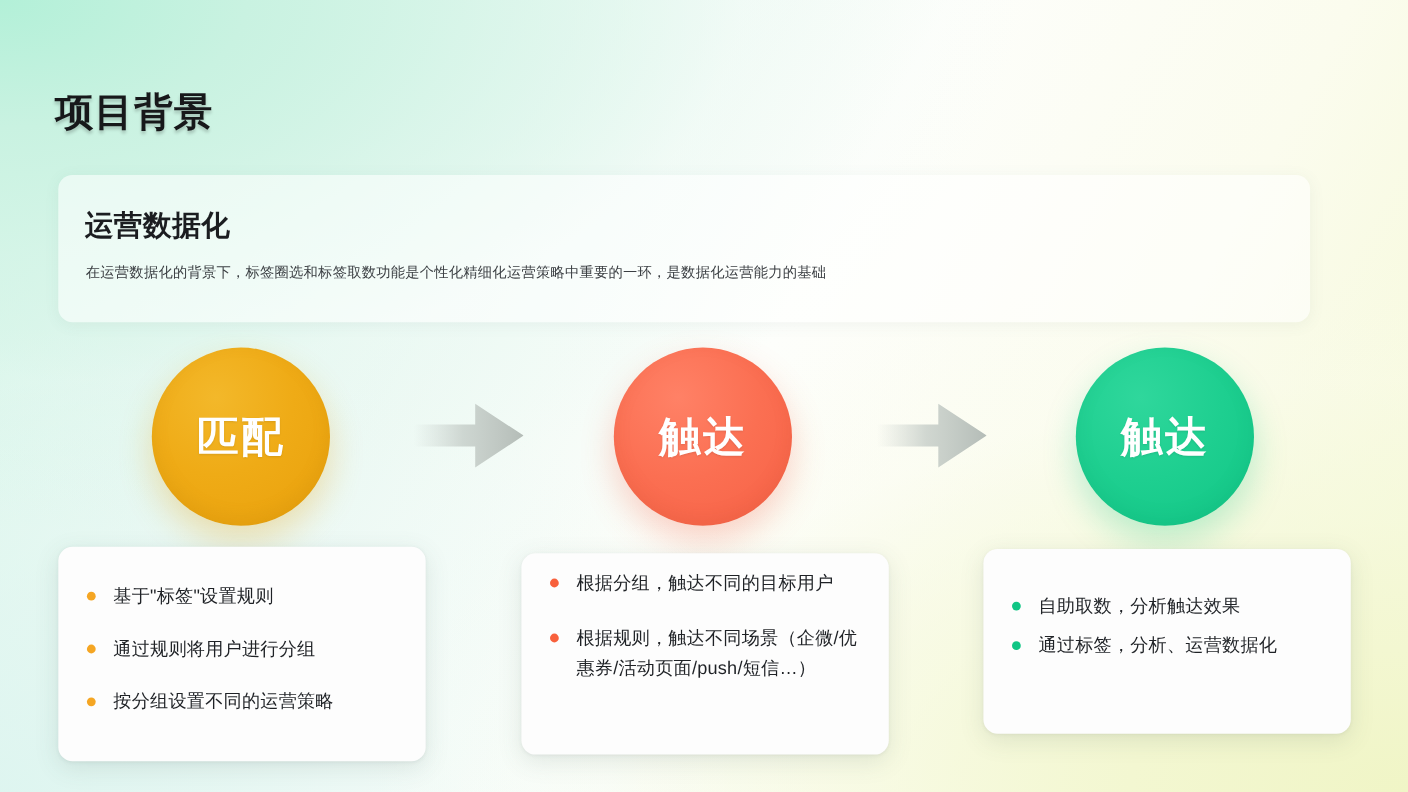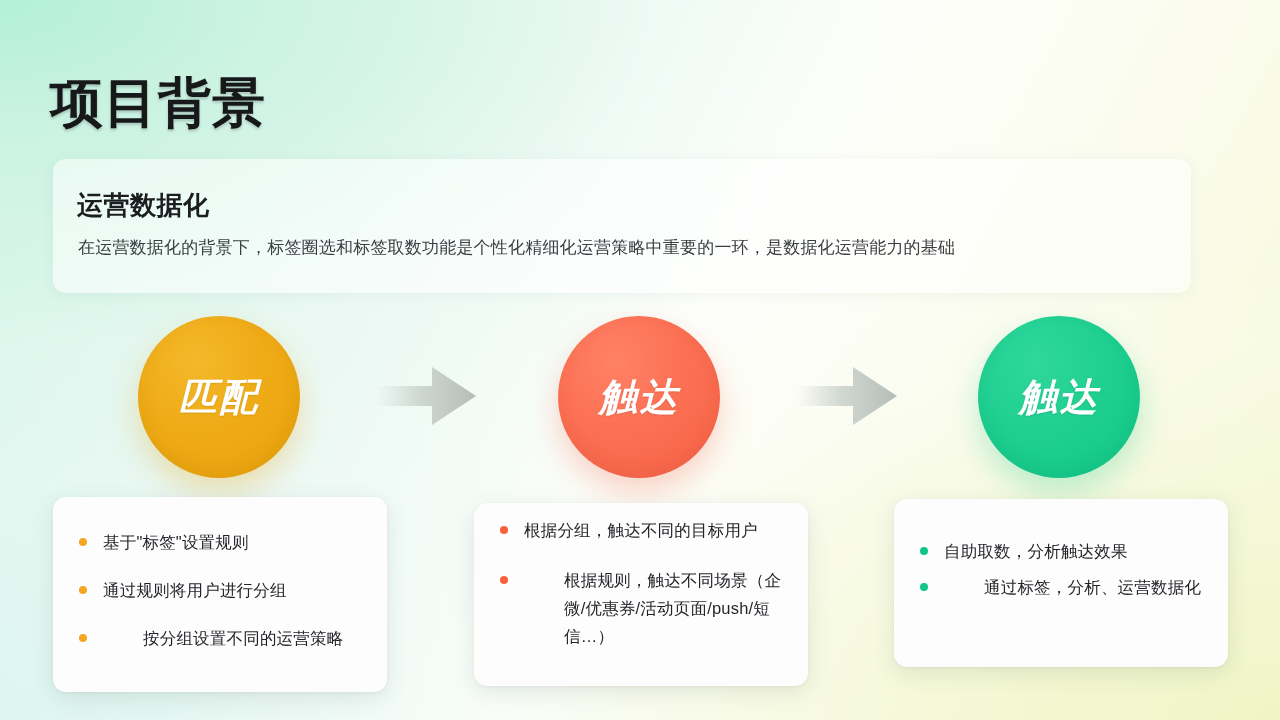--- a/index.html
+++ b/index.html
@@ -30,47 +30,47 @@
     white-space:nowrap;
   }
   .header-rule {
     position:absolute; left:48px; top:47px; width:1179px; height:1px;
     background:linear-gradient(90deg,#8e9596 0%, #a9afb0 55%, #c8cdcd 100%);
   }
 
   
   .page-title {
     position:absolute; left:50px; top:73px;
-    font-size:53px; line-height:60px; font-weight:900; color:#17181a;
+    font-size:35px; line-height:60px; font-weight:900; color:#17181a;
     letter-spacing:1px;
     text-shadow:0 2px 3px rgba(0,0,0,0.20);
     text-align:center;
   }
 
   
   .intro-card {
     position:absolute; left:53px; top:159px; width:1138px; height:134px;
     background:rgba(255,255,255,0.56);
     border-radius:13px;
     box-shadow:0 2px 14px rgba(90,120,110,0.07);
   }
   .intro-heading {
     position:absolute; left:24px; top:29px;
     font-size:26px; font-weight:800; color:#1b1d20; letter-spacing:0.5px;
   }
   .intro-body {
     position:absolute; left:25px; top:76px; right:24px;
-    font-size:17px; line-height:26px; color:#3a3e42; letter-spacing:0.2px;
+    font-size:13px; line-height:26px; color:#3a3e42; letter-spacing:0.2px;
   }
 
   
   .circle {
     position:absolute; width:162px; height:162px; border-radius:50%;
     display:flex; align-items:center; justify-content:center;
-    color:#fff; font-size:38px; font-weight:800; letter-spacing:2px;font-style:italic;
+    color:#fff; font-size:38px; font-weight:800; letter-spacing:2px;
   }
   .circle .c-label { text-shadow:0 1px 2px rgba(0,0,0,0.10); }
   .circle.c1 {
     left:138px; top:316px;
     background:radial-gradient(circle at 36% 28%, #f3b82a 0%, #efab16 45%, #e9a00b 100%);
     box-shadow:0 14px 30px rgba(233,162,15,0.30), inset 0 -6px 16px rgba(160,105,0,0.12);
   }
   .circle.c2 {
     left:558px; top:316px;
     background:radial-gradient(circle at 36% 28%, #ff8166 0%, #fb6f52 48%, #f66145 100%);
@@ -101,21 +101,21 @@
   .bcard.b2 .blist { top:13px; }
   .bcard.b3 .blist { top:38px; }
 
   .bitem {
     display:flex; align-items:flex-start;
     font-size:16.5px; line-height:28px; color:#1f2226; letter-spacing:0.2px;
   }
   .bcard.b1 .bitem { margin-bottom:20px; }
   .bcard.b2 .bitem { margin-bottom:22px; }
   .bcard.b3 .bitem { margin-bottom:8px; }
-  .bitem:last-child { margin-bottom:0;gap:40px; }
+  .bitem:last-child { margin-bottom:0; }
 
   .bdot {
     flex:0 0 auto; width:8px; height:8px; border-radius:50%;
     margin-top:10px; margin-right:16px;
   }
   .bcard.b1 .bdot { background:#f5a623; }
   .bcard.b2 .bdot { background:#f8603c; }
   .bcard.b3 .bdot { background:#10c685; }
   .btext { flex:1 1 auto; }
 </style>

